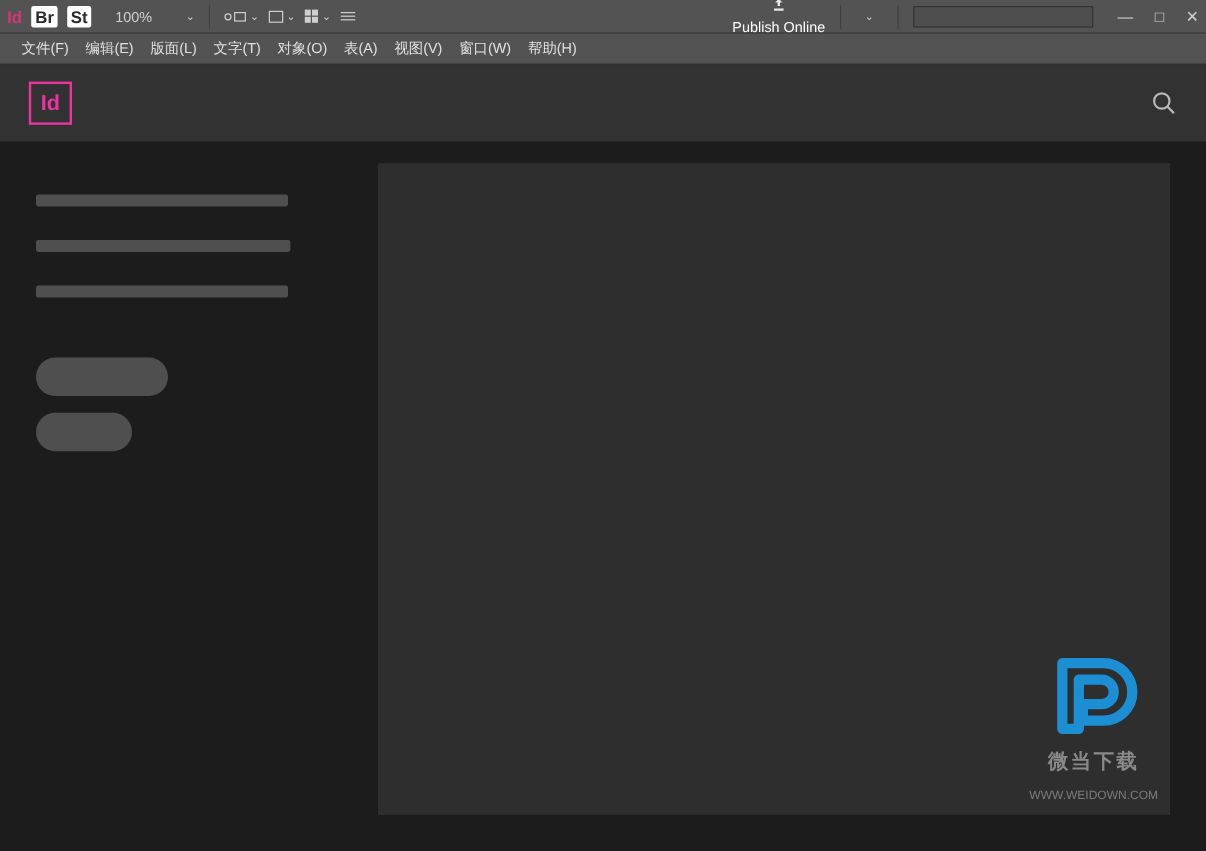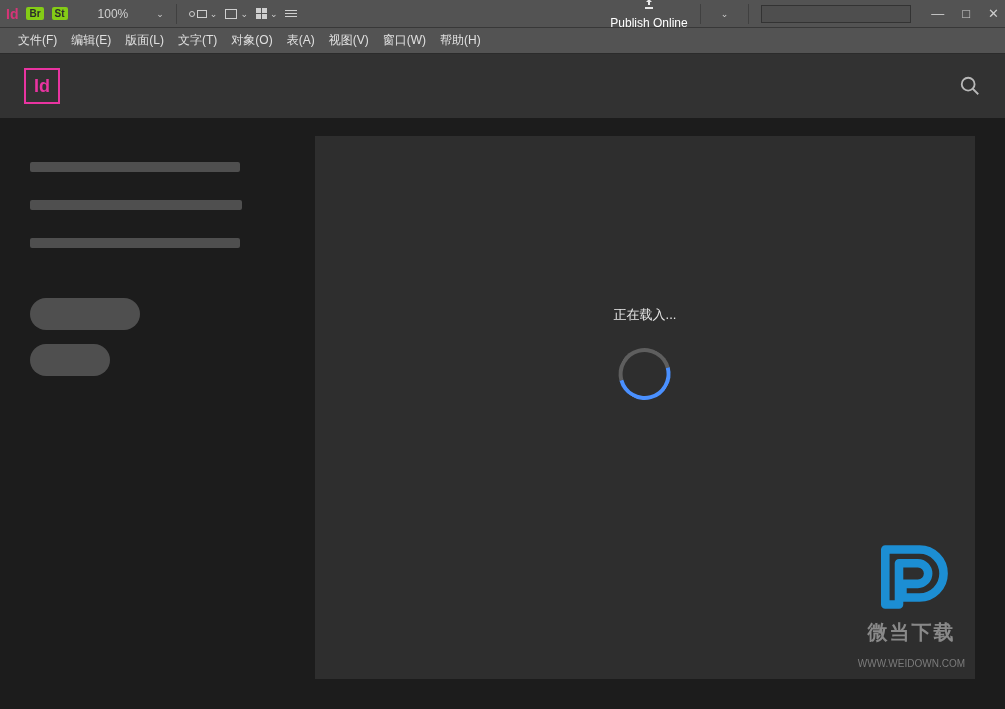--- a/index.html
+++ b/index.html
@@ -14,31 +14,31 @@
   padding: 0 6px;
   gap: 8px;
   border-bottom: 1px solid #383838;
 }
 .titlebar .id-logo {
   color: #d63578;
   font-weight: bold;
   font-size: 14px;
 }
 .titlebar .br-badge, .titlebar .st-badge {
-  background: #84cc16;
+  background: #ffffff;
   color: #2b2b2b;
-  font-size: 10px;
+  font-size: 14px;
   font-weight: bold;
   padding: 1px 3px;
   border-radius: 2px;
 }
 .titlebar .zoom-select {
   color: #d0d0d0;
   font-size: 12px;
-  margin-left: 22px;
+  margin-left: 12px;
   display: flex; align-items: center; gap: 28px;
 }
 .titlebar .sep { width: 1px; height: 20px; background: #404040; margin: 0 4px; }
 .titlebar .tool-ico {
   color: #d0d0d0; font-size: 12px; display: flex; align-items: center; gap: 3px;
 }
 .titlebar .spacer { flex: 1; }
 .titlebar .publish {
   color: #fff; font-size: 12px; display: flex; align-items: center; gap: 6px; flex-direction: column;
 }
@@ -103,21 +103,21 @@
   border-radius: 50%;
   transform: rotate(30deg);
 }
 
 
 .watermark {
   position: absolute; right: 10px; bottom: 10px; text-align: center;
   opacity: 0.85;
 }
 .watermark .wm-logo { width: 88px; height: 72px; margin: 0 auto; }
-.watermark .wm-t1 { color: #999; font-size: 20px; font-weight: bold; margin-top: 2px; letter-spacing: 2px;}
+.watermark .wm-t1 { color: #999; font-size: 17px; font-weight: bold; margin-top: 2px; letter-spacing: 2px;}
 .watermark .wm-t2 { color: #888; font-size: 10px; margin-top: 12px; }
 
 .chev { font-size: 9px; color: #cfcfcf; }
 .mini-ico { display: inline-flex; align-items: center; gap: 2px; }
 .mini-sq { width: 10px; height: 8px; border: 1px solid #cfcfcf; display:inline-block; }
 .mini-eye { width: 6px; height: 6px; border: 1px solid #cfcfcf; border-radius: 50%; display:inline-block;}
 .mini-grid { display:inline-grid; grid-template-columns: 5px 5px; gap:1px; }
 .mini-grid i { width:5px;height:5px;background:#cfcfcf;display:block;}
 .mini-bars { display:inline-flex; flex-direction:column; gap:2px;}
 .mini-bars i { width:12px;height:1px;background:#cfcfcf;display:block;}
@@ -207,24 +207,20 @@
 
 <div class="main">
   <div class="side">
     <div class="ph-line w1"></div>
     <div class="ph-line w2"></div>
     <div class="ph-line w3"></div>
     <div class="ph-pill p1"></div>
     <div class="ph-pill p2"></div>
   </div>
   <div class="canvas">
-    <div class="loading">
-      <div class="txt">正在载入...</div>
-      <div class="spinner"></div>
-    </div>
 
     <div class="watermark">
       <svg class="wm-logo" viewBox="0 0 100 84">
         <path d="M20 10 H60 A28 28 0 0 1 60 66 H40 V50 H58 A12 12 0 0 0 58 26 H36 V74 H20 Z" fill="none" stroke="#1a9ff0" stroke-width="10" stroke-linejoin="round"></path>
       </svg>
       <div class="wm-t1">微当下载</div>
       <div class="wm-t2">WWW.WEIDOWN.COM</div>
     </div>
   </div>
 </div>

